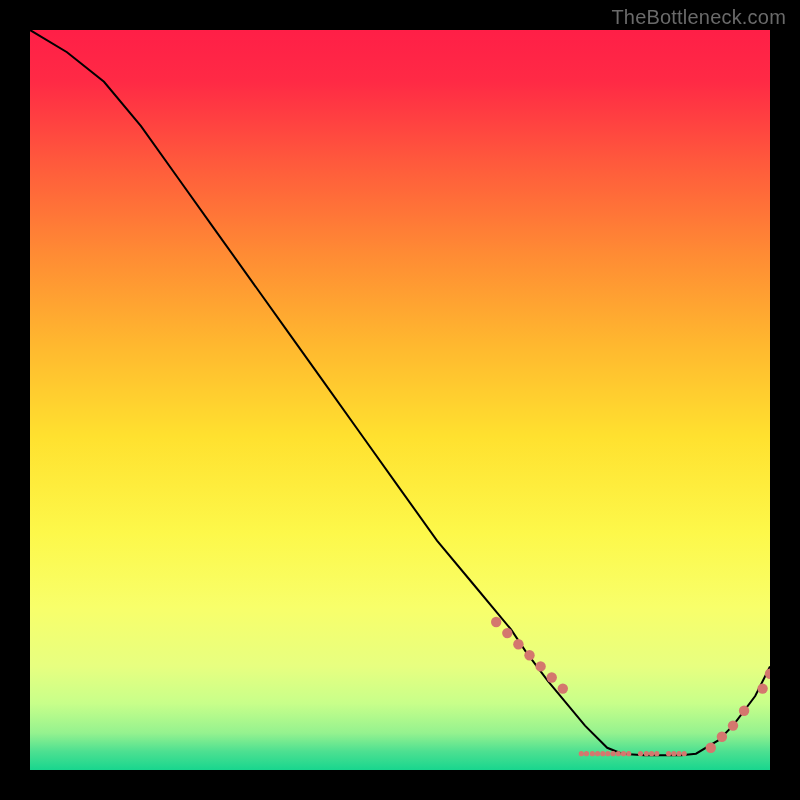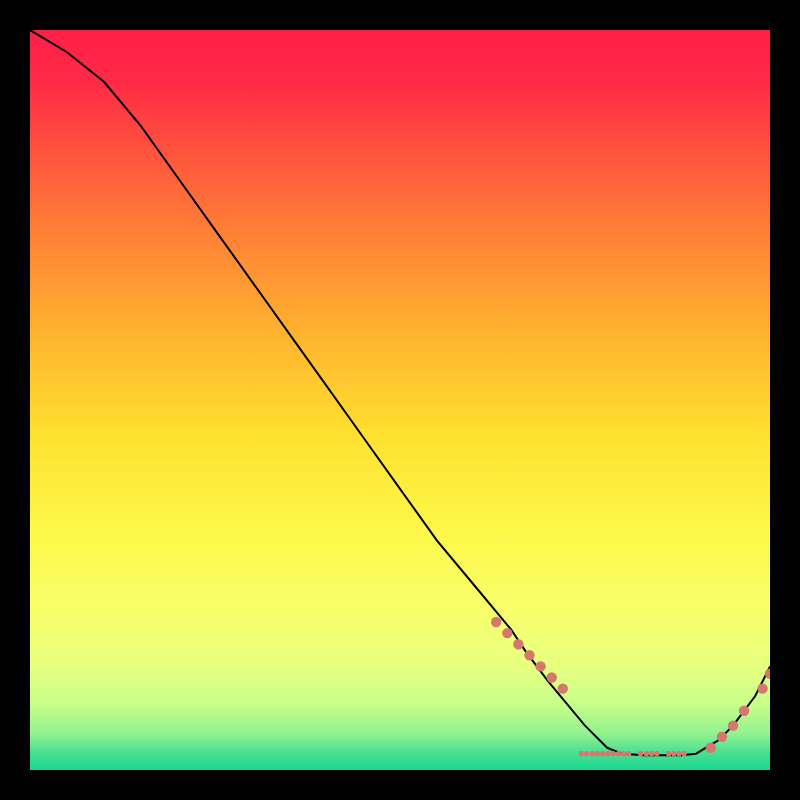--- a/index.html
+++ b/index.html
@@ -35,20 +35,21 @@
     overflow: hidden;
   }
   .plot svg {
     display: block;
   }
 </style>
 </head>
 <body>
 
 <div class="stage">
+  <div class="watermark">TheBottleneck.com</div>
   <div class="plot">
     <svg id="chart-svg" width="740" height="740" viewBox="0 0 740 740">
       <defs>
         <linearGradient id="bg-grad" x1="0" y1="0" x2="0" y2="1">
             <stop offset="0%" stop-color="#ff1f47"></stop>
             <stop offset="7.000000000000001%" stop-color="#ff2a45"></stop>
             <stop offset="18%" stop-color="#ff5a3c"></stop>
             <stop offset="30%" stop-color="#ff8a34"></stop>
             <stop offset="42%" stop-color="#ffb62f"></stop>
             <stop offset="55.00000000000001%" stop-color="#ffe12f"></stop>

